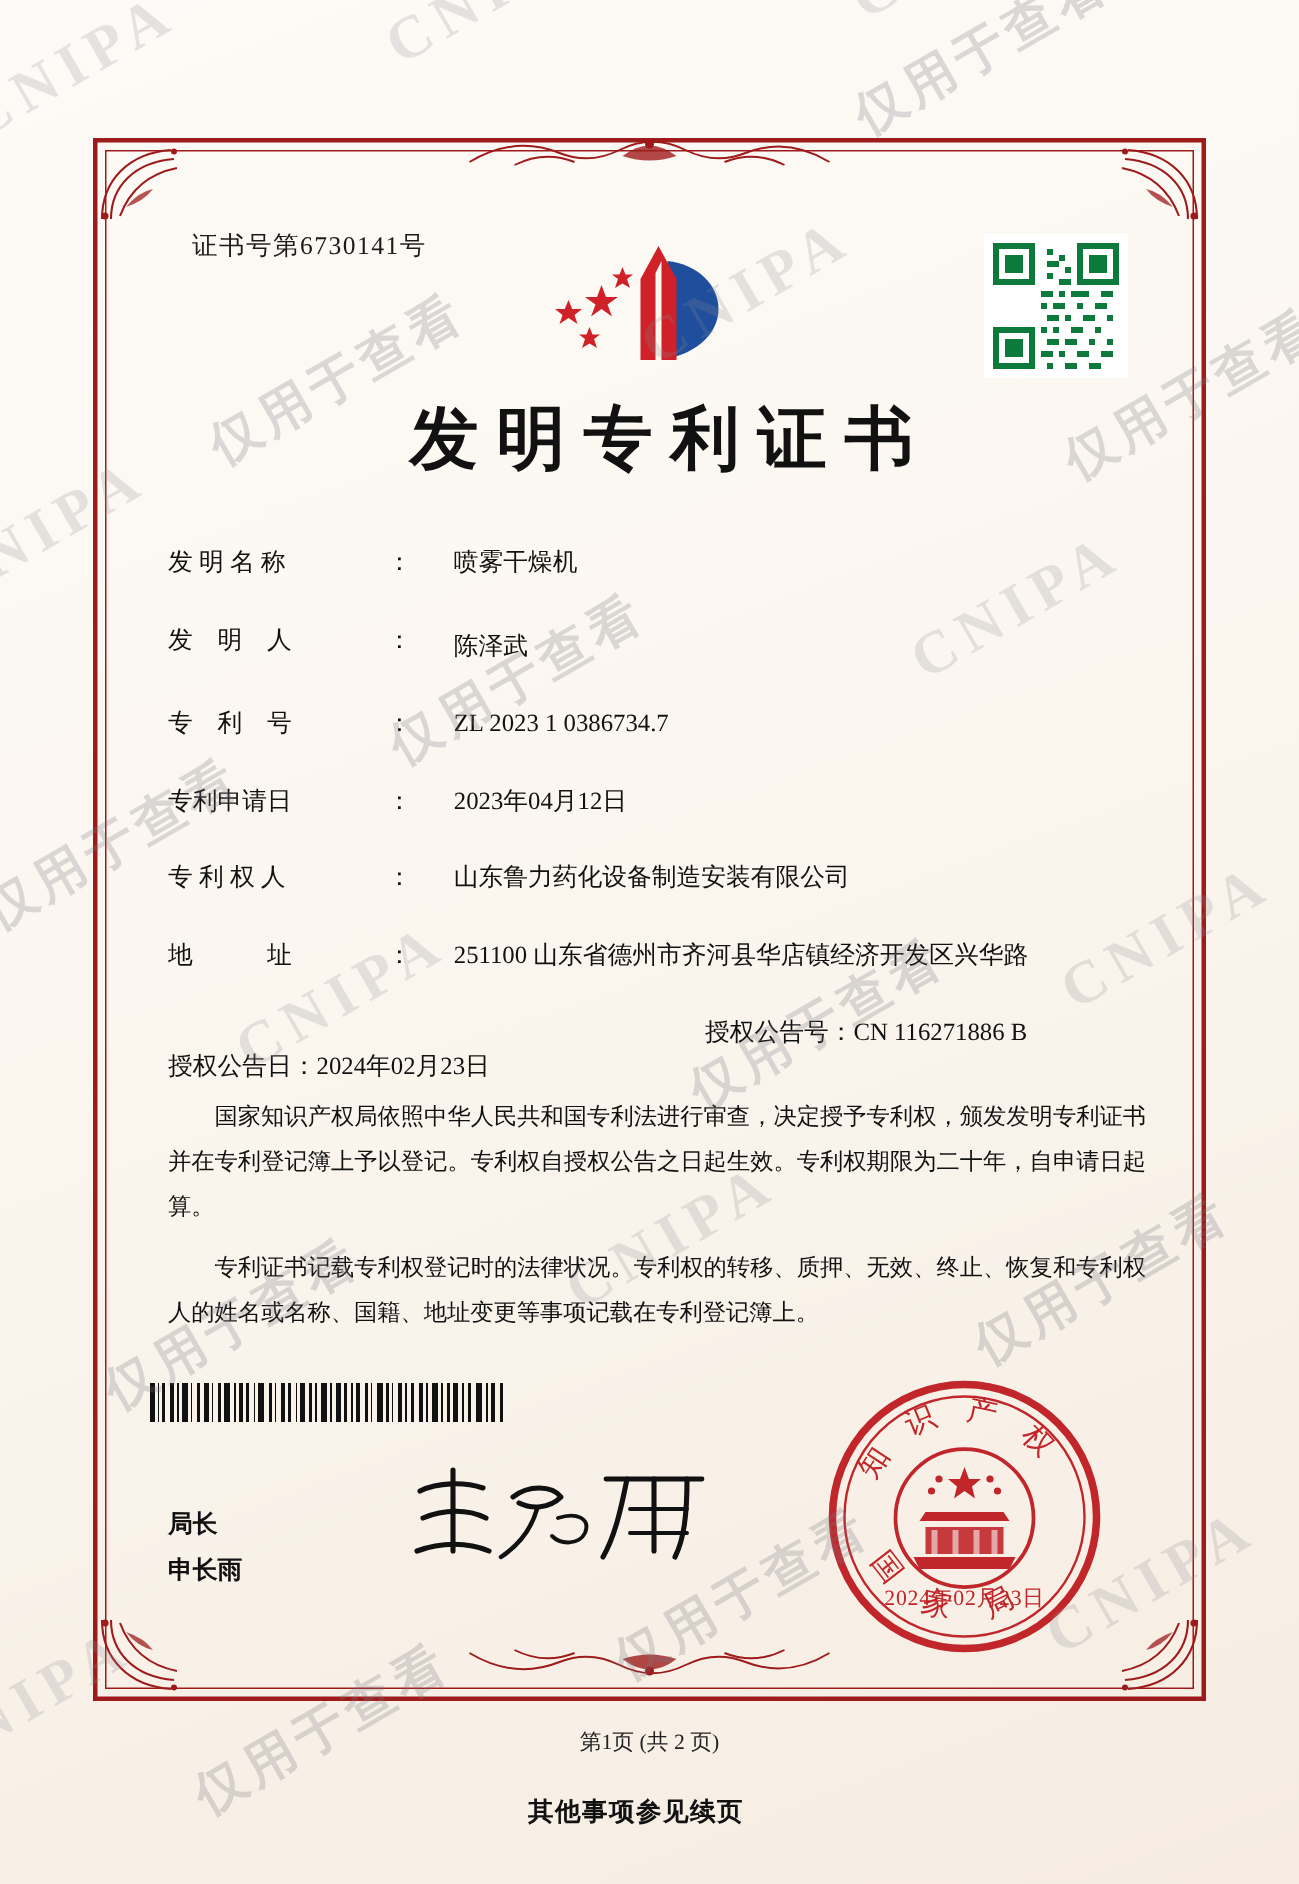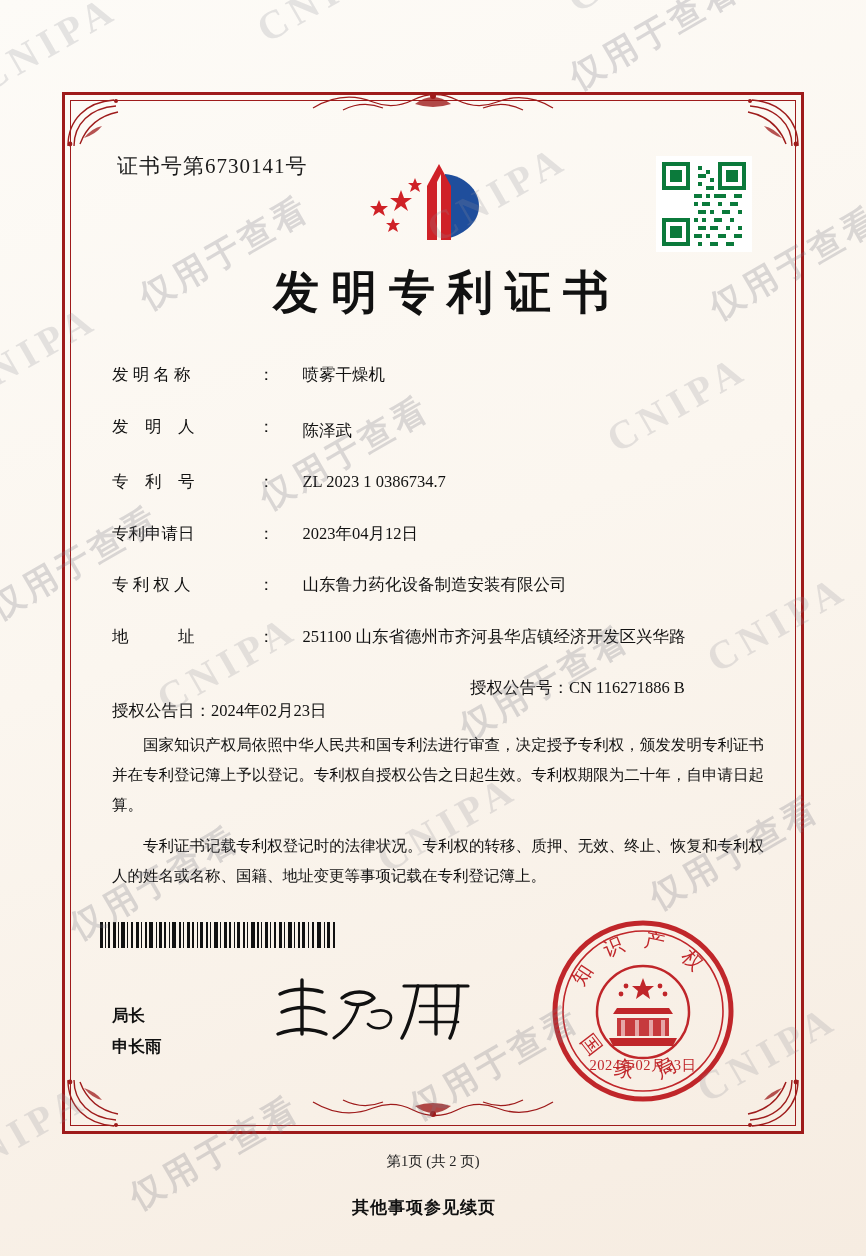--- a/index.html
+++ b/index.html
@@ -33,22 +33,22 @@
     position:absolute;width:96px;height:56px;pointer-events:none;
   }
   .corner svg{display:block;}
 
   
   .top-orn{position:absolute;left:50%;top:84px;transform:translateX(-50%);}
   .bottom-orn{position:absolute;left:50%;top:1092px;transform:translateX(-50%);}
 
   
   .cert-no{
-    position:absolute;left:117px;top:152px;
-    font-size:21px;color:#1b1b1b;letter-spacing:1px;
+    position:absolute;left:128px;top:152px;
+    font-size:17px;color:#1b1b1b;letter-spacing:1px;
   }
   .logo{
     position:absolute;left:50%;top:156px;transform:translateX(-50%);
     width:160px;height:88px;
   }
   .qr{
     position:absolute;left:656px;top:156px;width:84px;height:84px;
     background:#fff;border:6px solid #fff;
     box-sizing:content-box;
   }

